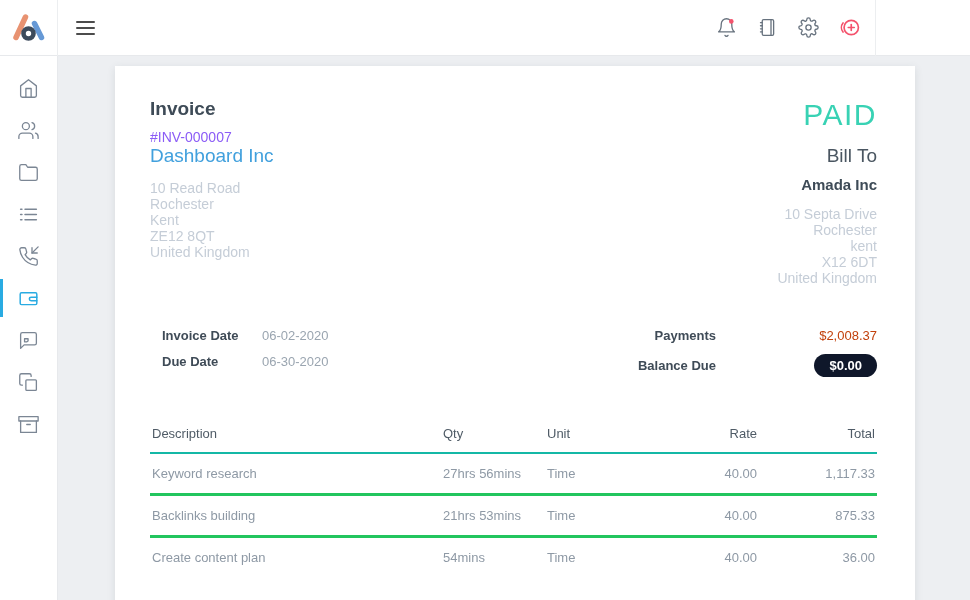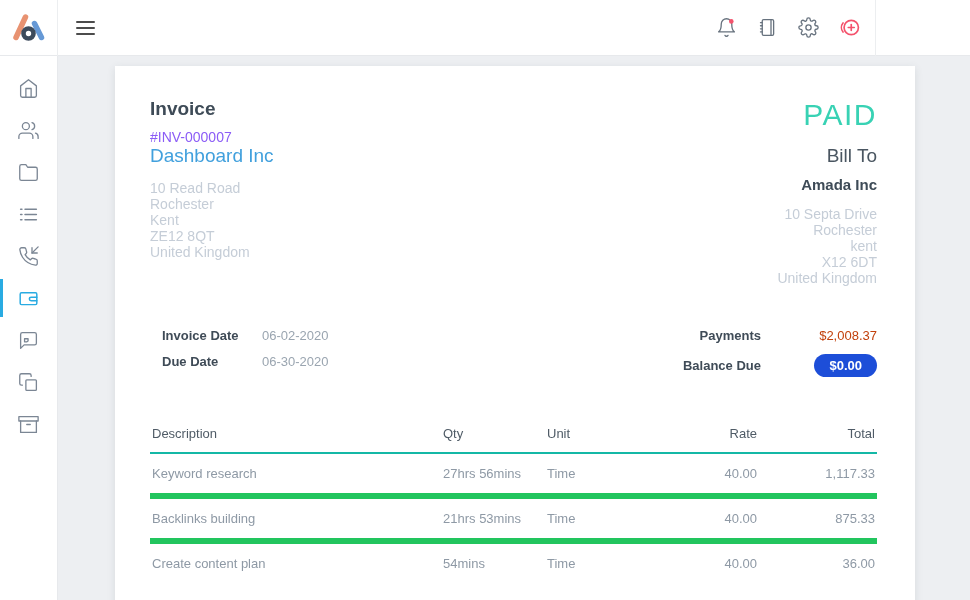--- a/index.html
+++ b/index.html
@@ -48,34 +48,34 @@
   .bill-to { text-align:right; }
   .bill-to-label { font-size:19px; color:#4a5661; }
   .bill-to-name { font-size:15px; font-weight:bold; color:#3e4b57; margin-top:9px; }
 
   .meta-row { display:flex; justify-content:space-between; margin-top:42px; align-items:flex-start;margin-left:12px; }
   .meta-left .meta-line, .meta-right .meta-line { display:flex; align-items:center; }
   .meta-line + .meta-line { margin-top:11px; }
   .meta-label { font-size:13px; font-weight:bold; color:#3f4b57; }
   .meta-left .meta-label { width:100px; }
   .meta-value { font-size:13px; color:#9aa5b0; }
-  .meta-right .meta-line { justify-content:flex-end; }
+  .meta-right .meta-line { justify-content:flex-end;gap:45px; }
   .meta-right .meta-label { margin-right:24px; }
   .meta-right .meta-cell { min-width:92px; text-align:right; display:flex; justify-content:flex-end; }
   .payments-value { font-size:13px; color:#c2410c; }
-  .balance-pill { background:#1d4ed8; color:#fff; font-size:13px; font-weight:bold;
+  .balance-pill { background:#0f172a; color:#fff; font-size:13px; font-weight:bold;
                   padding:4px 15px; border-radius:12px; display:inline-block; }
 
   
   .inv-table { margin-top:38px; width:100%; }
   .t-row { display:grid; grid-template-columns:1fr 104px 104px 106px 118px;
            align-items:center; padding:11px 2px; }
   .t-head { border-bottom:2px solid #14b8a6; }
   .t-head .t-cell { font-size:13px; color:#4f5b66; }
-  .t-body .t-row { border-bottom:6px solid #22c55e; }
+  .t-body .t-row { border-bottom:3px solid #22c55e; }
   .t-body .t-row:last-child { border-bottom:none; }
   .t-body .t-cell { font-size:13px; color:#8e99a5; }
   .t-cell.num { text-align:right; }
   .t-body .t-row { padding:12px 2px; }
 </style>
 </head>
 <body>
 
 <div class="topbar">
   <div class="logo-box">

